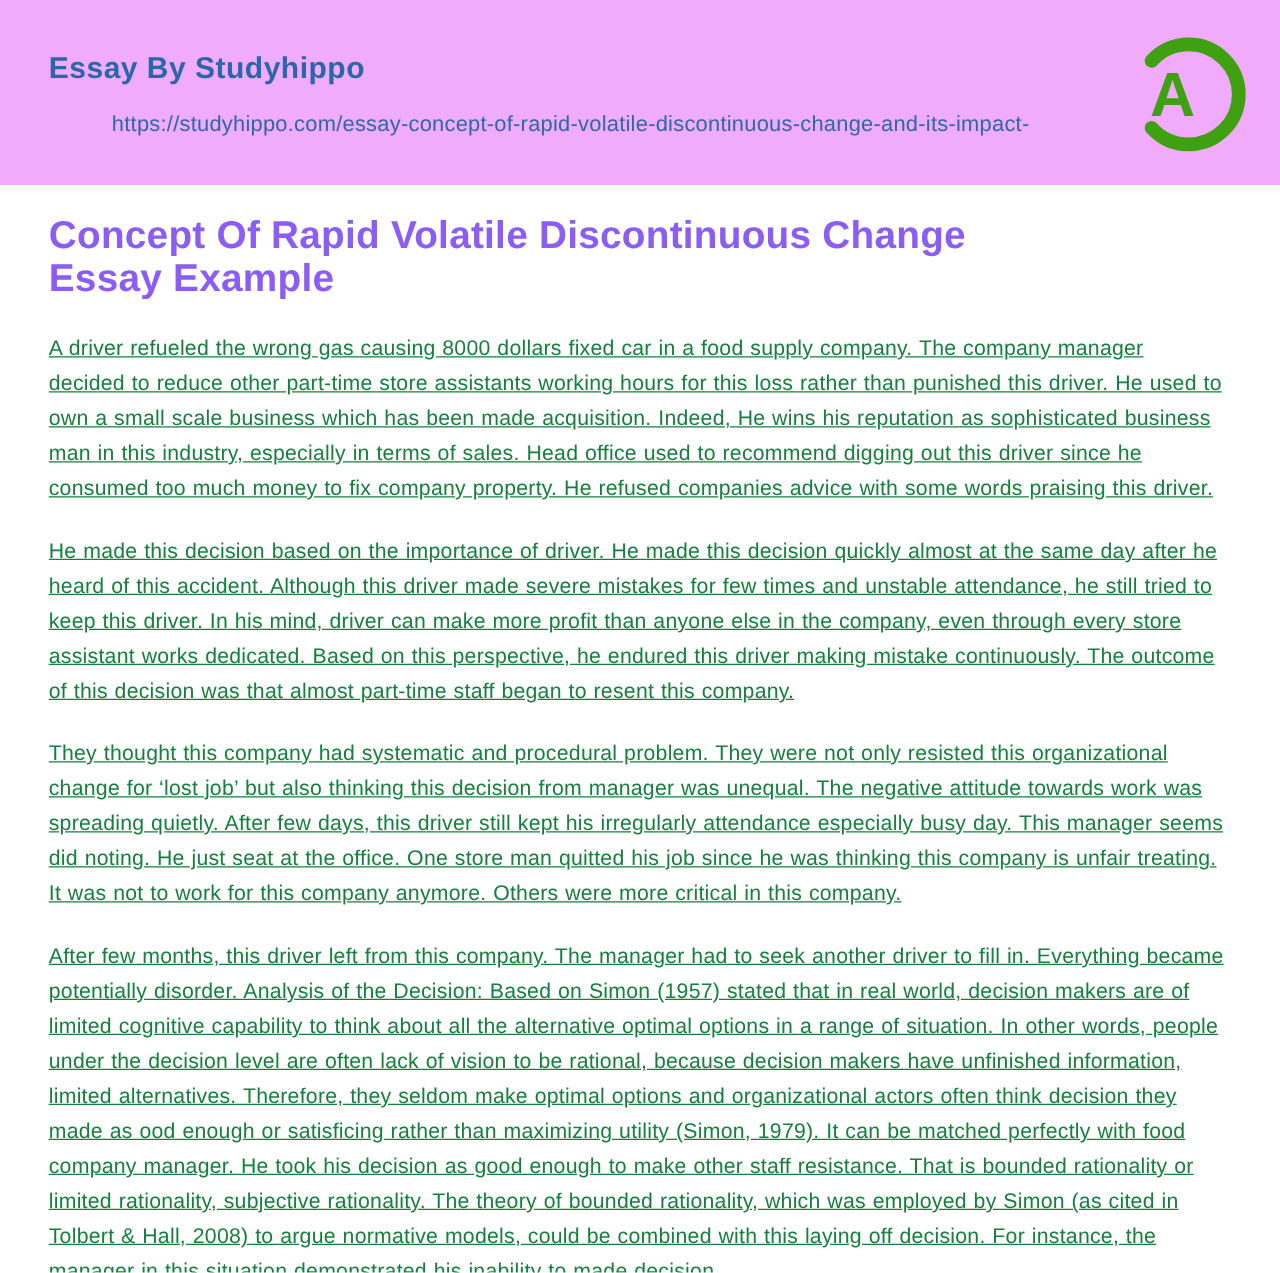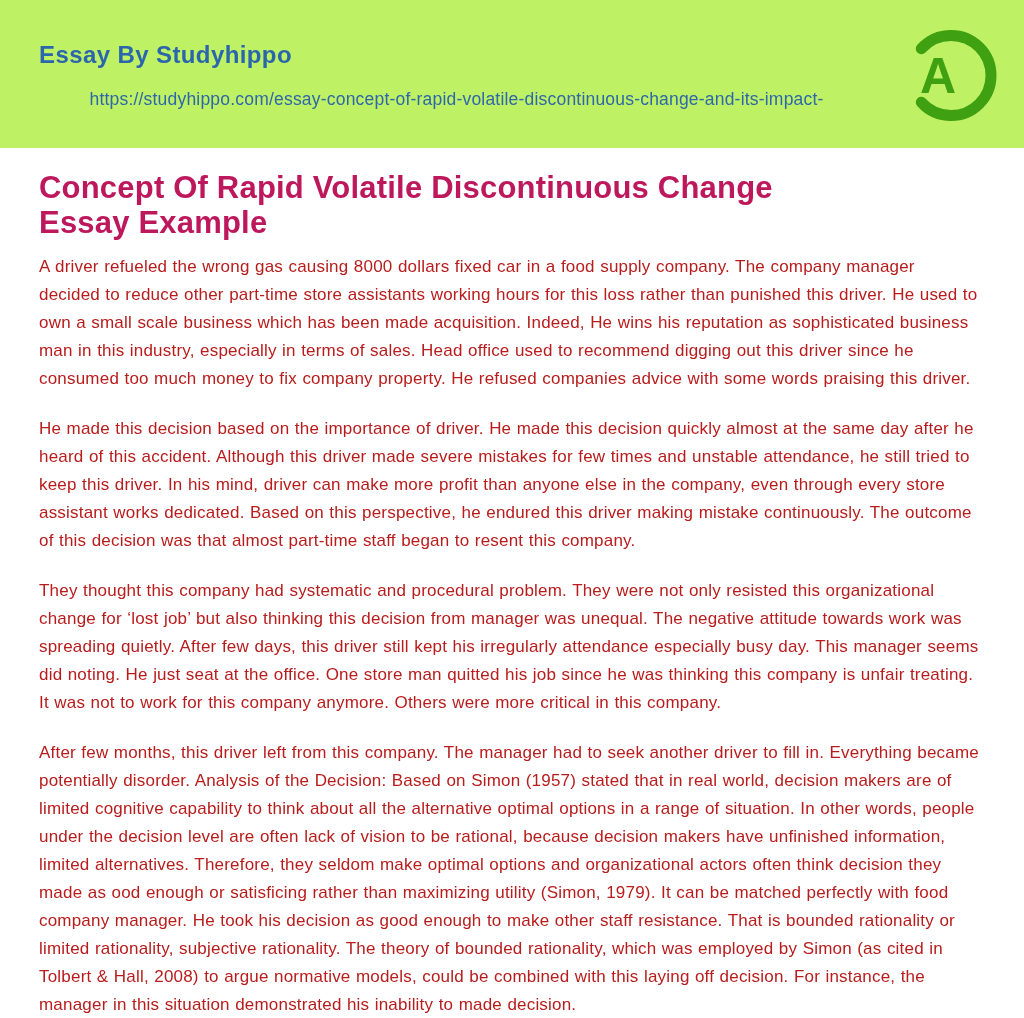--- a/index.html
+++ b/index.html
@@ -7,21 +7,21 @@
   body {
     width: 1024px;
     height: 1018px;
     background: #ffffff;
     font-family: "Liberation Sans", sans-serif;
     overflow: hidden;
   }
   .hdr {
     position: relative;
     height: 148px;
-    background: #bef264;
+    background: #f0abfc;
     padding: 41px 150px 0 39px;
   }
   .site-title {
     color: #2b66ad;
     font-size: 24px;
     font-weight: 700;
     letter-spacing: 0.4px;
     line-height: 28px;
   }
   .url {
@@ -45,35 +45,36 @@
   }
   .logo svg { display: block; width: 95px; height: 95px; }
   .logo text {
     font-family: "Liberation Sans", sans-serif;
     font-weight: 600;
   }
   main {
     padding: 22px 39px 0 39px;
   }
   h1 {
-    margin: 0 0 13px 0;
+    margin: 0 0 25px 0;
     font-size: 31px;
     line-height: 35px;
     font-weight: 700;
-    color: #be185d;
+    color: #8b5cf6;
     letter-spacing: 0.2px;
   }
   .t-line { display: block; }
   .essay-body p {
     margin: 0 4px 22px 0;
     font-size: 17px;
     line-height: 28px;
-    color: #b91c1c;
+    color: #15803d;
     letter-spacing: 0.2px;
     word-spacing: 0.5px;
+    text-decoration: underline;
   }
 </style>
 </head>
 <body>
 
 <header class="hdr">
   <div class="hdr-text">
     <div class="site-title">Essay By Studyhippo</div>
     <a class="url">
       <span class="url-line">https://studyhippo.com/essay-concept-of-rapid-volatile-discontinuous-change-and-its-impact-</span>

